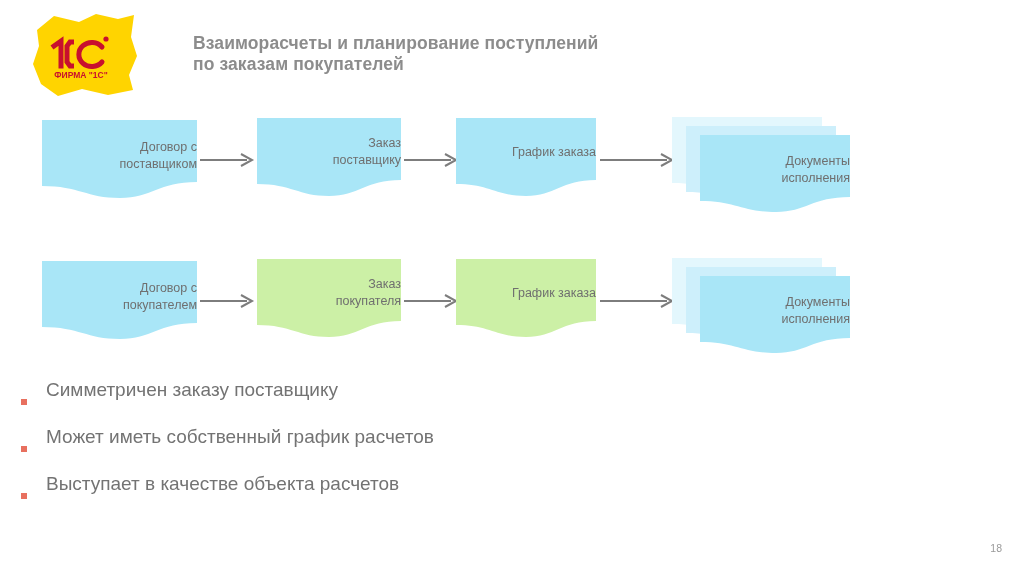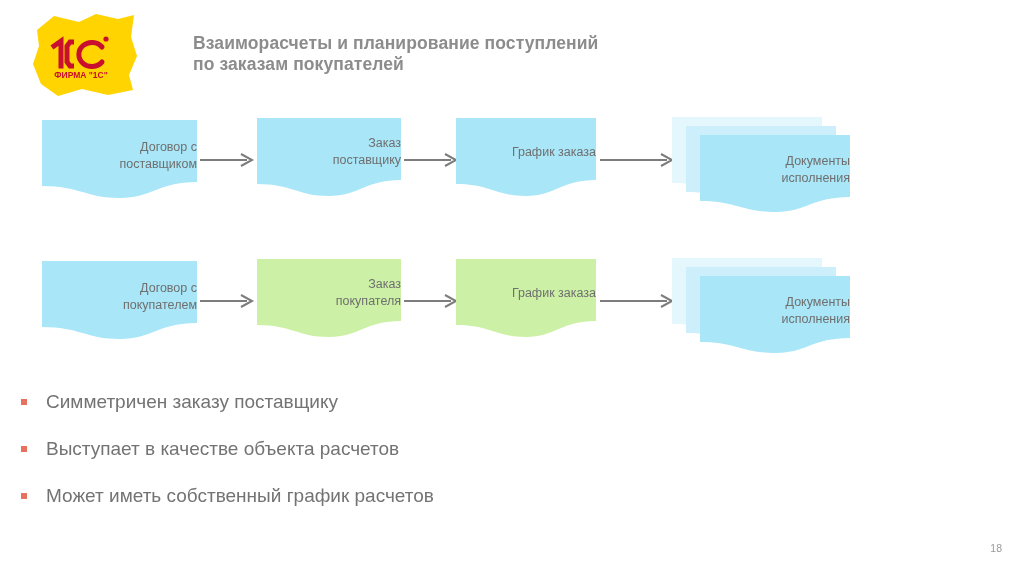--- a/index.html
+++ b/index.html
@@ -87,21 +87,21 @@
     position: absolute;
     left: 16px;
     top: 378px;
     width: 780px;
   }
   .bullet-row {
     position: relative;
     height: 47px;
     padding-left: 30px;
     display: flex;
-    align-items: center;
+    align-items: flex-start;
   }
   .bullet-mark {
     position: absolute;
     left: 5px;
     top: 50%;
     margin-top: -3px;
     width: 6px;
     height: 6px;
     background: #e8705f;
   }
@@ -254,23 +254,23 @@
 
   </div>
 
   <div class="bullets">
     <div class="bullet-row">
       <span class="bullet-mark"></span>
       <span class="bullet-text">Симметричен заказу поставщику</span>
     </div>
     <div class="bullet-row">
       <span class="bullet-mark"></span>
-      <span class="bullet-text">Выступает в качестве объекта расчетов</span>
+      <span class="bullet-text">Может иметь собственный график расчетов</span>
     </div>
     <div class="bullet-row">
       <span class="bullet-mark"></span>
-      <span class="bullet-text">Может иметь собственный график расчетов</span>
+      <span class="bullet-text">Выступает в качестве объекта расчетов</span>
     </div>
   </div>
 
   <div class="page-number">18</div>
 
 </div>
 
 </body></html>

